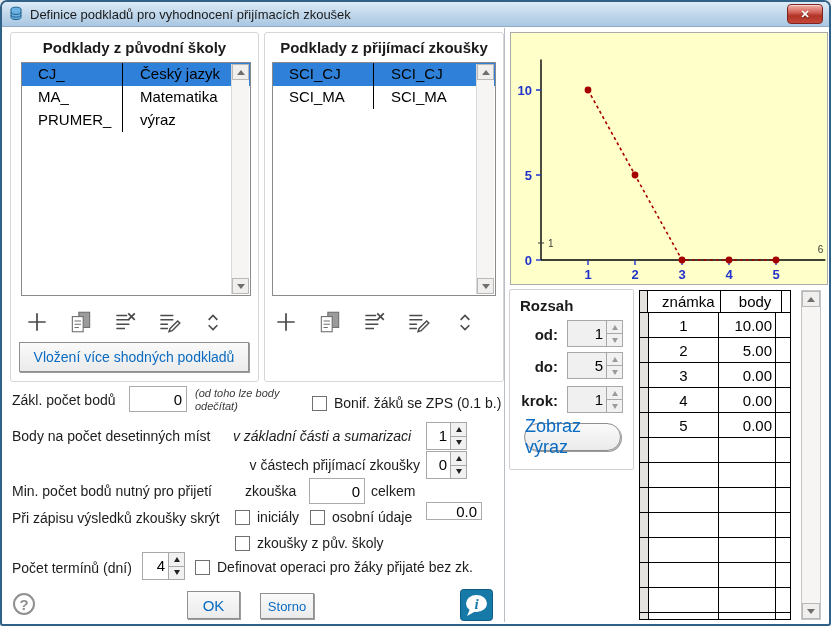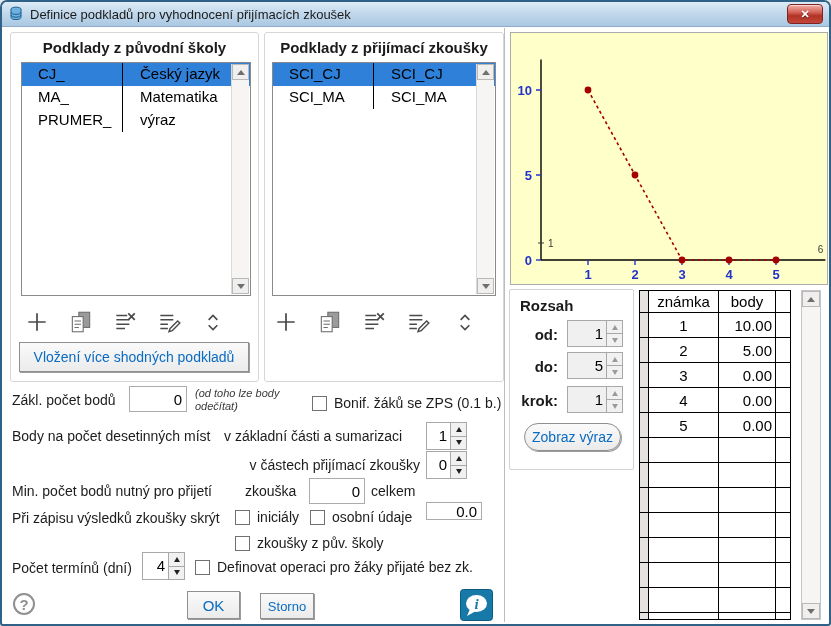--- a/index.html
+++ b/index.html
@@ -58,21 +58,21 @@
   .cblabel{font-size:14px;color:#1c1c1c;white-space:nowrap;}
   
   .chart{position:absolute;left:508px;top:30px;width:318px;height:253px;background:#ffffca;border:1px solid #ababab;box-sizing:border-box;}
   
   .range-panel{position:absolute;left:507px;top:287px;width:123px;height:179px;border:1px solid #d2d2d2;border-radius:2px;}
   .range-label{position:absolute;font-size:15px;font-weight:bold;color:#1b1b1b;text-align:right;}
   
   .tbl{position:absolute;left:637px;top:288px;width:152px;height:330px;border:1px solid #000;
     box-sizing:border-box;overflow:hidden;background:#fff;}
   .trow{display:flex;border-bottom:1px solid #000;height:25px;box-sizing:border-box;}
-  .trow.head{height:22px;}
+  .trow.head{height:22px;gap:8px;}
   .tc{box-sizing:border-box;border-right:1px solid #000;font-size:15px;color:#000;display:flex;align-items:center;}
   .tc.rowhdr{width:9px;background:#e5e3df;}
   .tc.c1{width:70px;justify-content:center;}
   .tc.c2{width:57px;justify-content:flex-end;padding-right:3px;}
   .tc.fill{flex:1;border-right:none;}
   .trow.head .tc{justify-content:center;padding:0;}
   .sep-line{position:absolute;left:502px;top:26px;bottom:2px;width:1px;background:#b9bec4;}
   .help-circle{position:absolute;width:22px;height:22px;border:2px solid #909090;border-radius:50%;
     color:#909090;font-size:15px;font-weight:bold;display:flex;align-items:center;justify-content:center;
     box-sizing:border-box;cursor:pointer;}
@@ -205,21 +205,21 @@
 
   <div class="flabel" style="left:10px;top:390px;">Zákl. počet bodů</div>
   <input class="tinput" style="left: 127px; top: 384px; width: 58px; height: 26px;" readonly="" value="0">
   <div class="fnote" style="left:193px;top:385px;width:110px;">(od toho lze body odečítat)</div>
   <div class="cb" style="left:310px;top:393px;">
     <div class="cbbox"></div>
     <div class="cblabel">Bonif. žáků se ZPS (0.1 b.)</div>
   </div>
 
   <div class="flabel" style="left:10px;top:426px;">Body na počet desetinných míst</div>
-  <div class="flabel" style="left:222px;top:426px;width:196px;text-align:left;">v základní části a sumarizaci</div>
+  <div class="flabel" style="left:222px;top:426px;width:196px;text-align:center;font-style:italic;">v základní části a sumarizaci</div>
   <div class="spin" style="left:424px;top:420px;width:41px;height:28px;">
     <div class="v">1</div>
     <div class="btns">
         <div class="sb u">
           <div class="stri up"></div>
         </div>
         <div class="sb">
           <div class="stri down"></div>
         </div>
       </div>
@@ -353,21 +353,21 @@
     <div class="v">1</div>
     <div class="btns">
         <div class="sb u">
           <div class="stri up"></div>
         </div>
         <div class="sb">
           <div class="stri down"></div>
         </div>
       </div>
   </div>
-  <div class="btn" style="left:522px;top:421px;width:97px;height:28px;font-size:14px;border-radius:14px;">Zobraz výraz</div>
+  <div class="btn" style="left:522px;top:421px;width:97px;height:28px;font-size:18px;border-radius:14px;">Zobraz výraz</div>
 
   <div class="tbl">
       <div class="trow head">
         <div class="tc rowhdr"></div>
         <div class="tc c1">známka</div>
         <div class="tc c2">body</div>
         <div class="tc fill"></div>
       </div>
       <div class="trow">
         <div class="tc rowhdr"></div>

